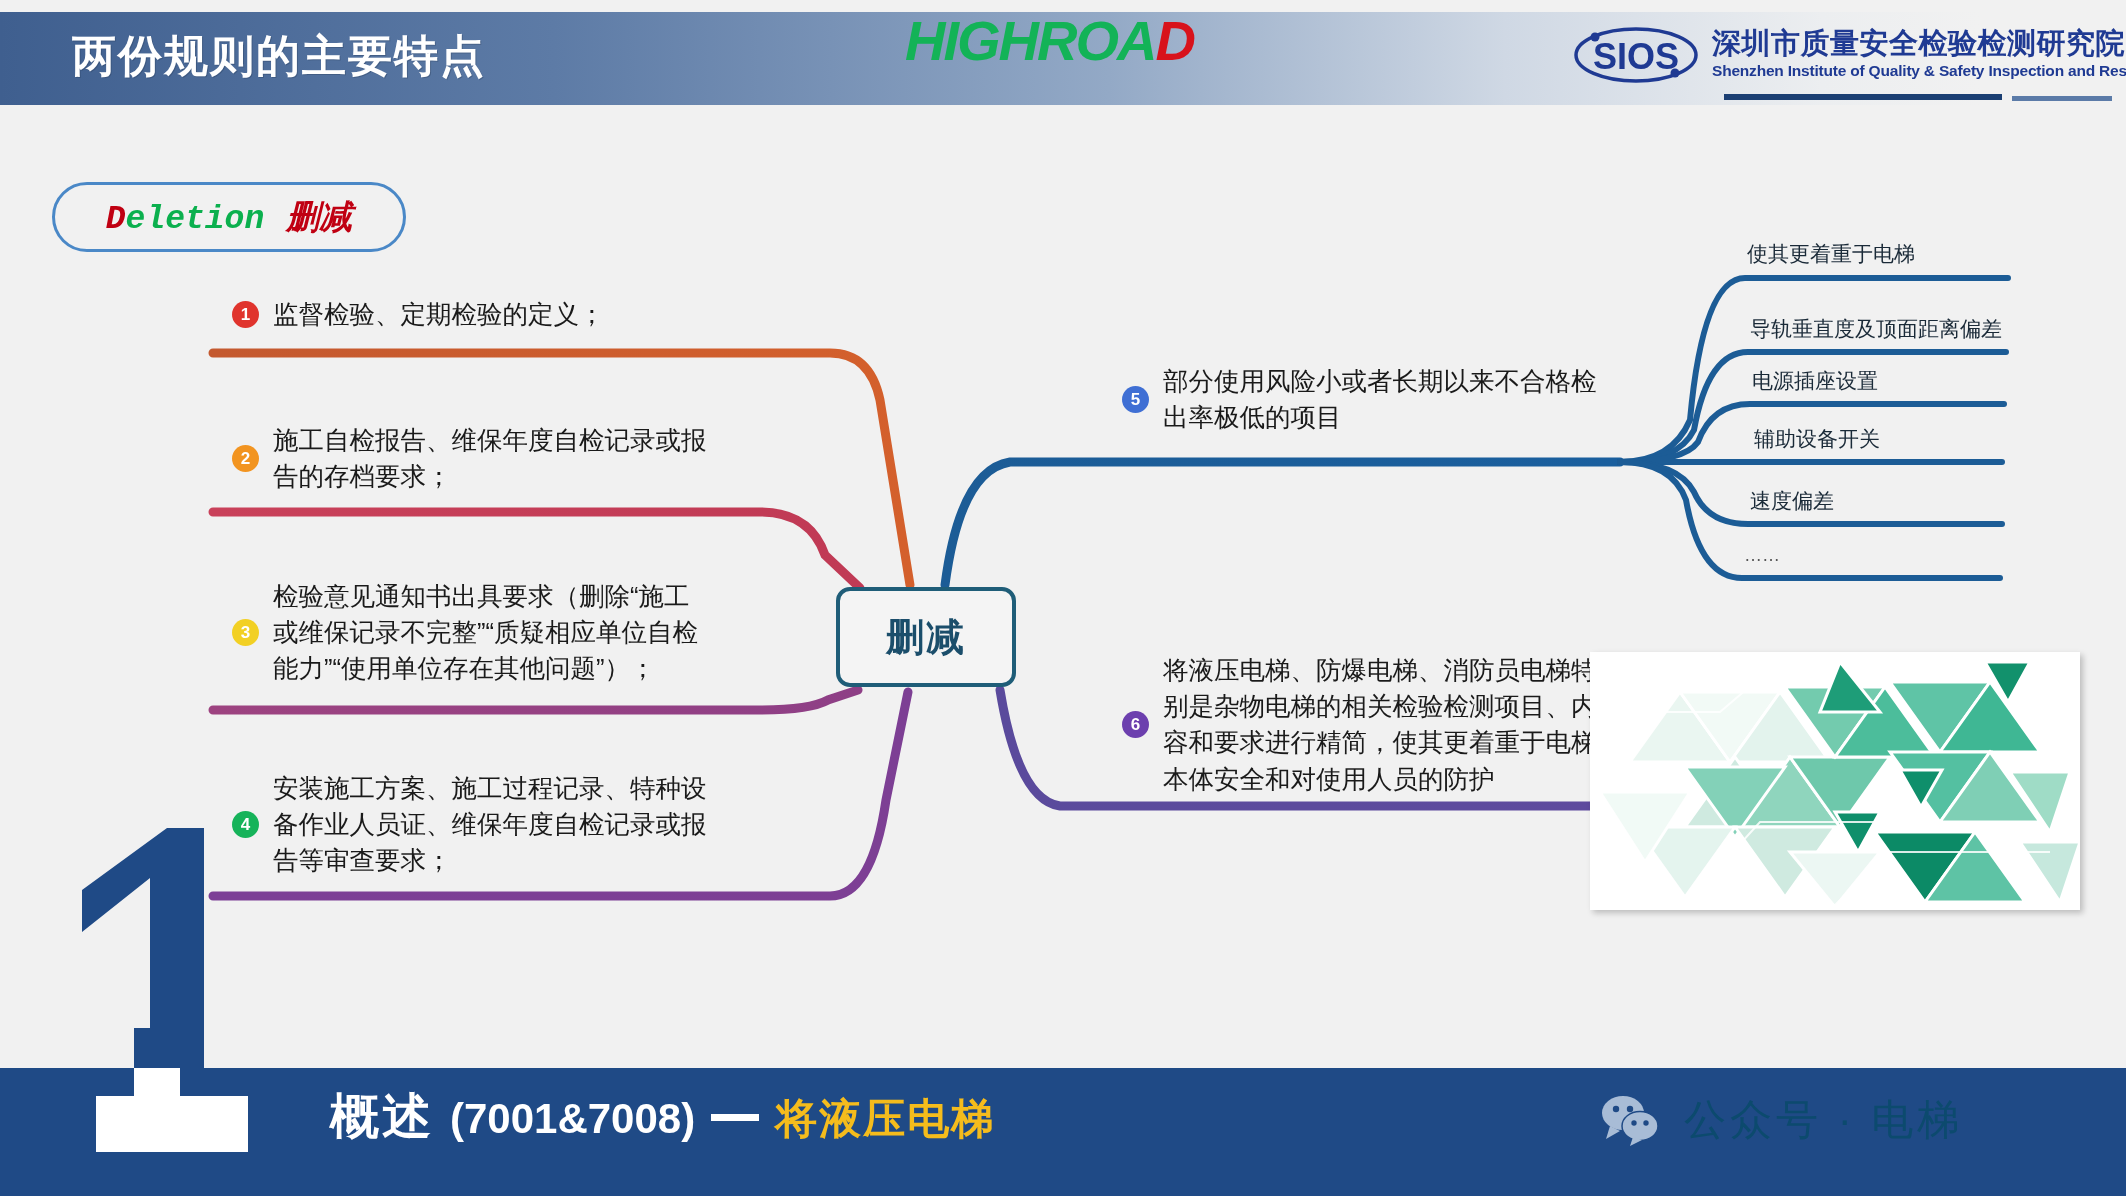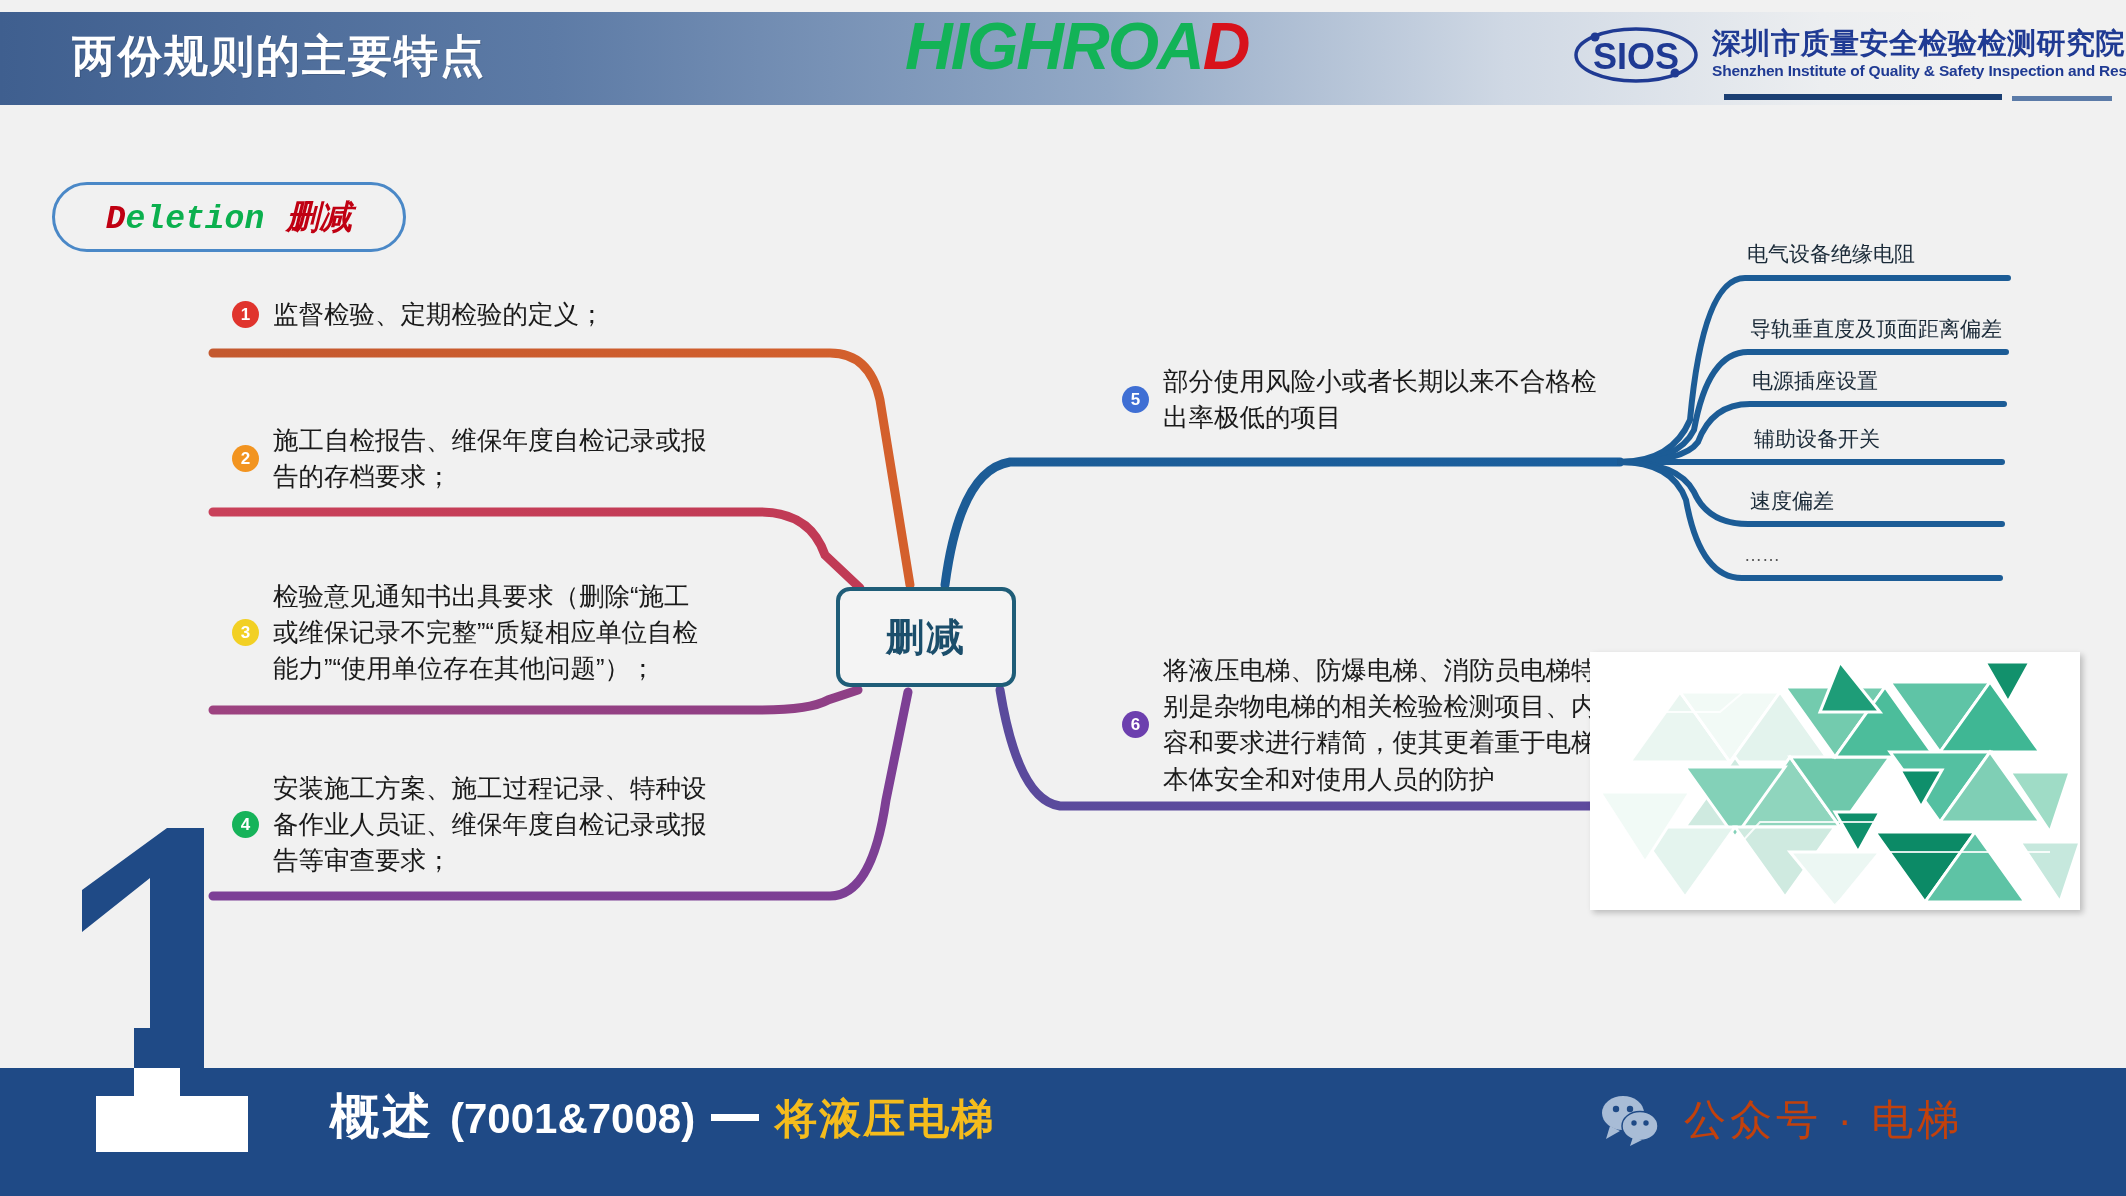--- a/index.html
+++ b/index.html
@@ -17,21 +17,21 @@
     background: linear-gradient(to right, #3f5f8f 0%, #5d7ba6 28%, #93a9c6 56%, #cfd8e4 76%, #eceef0 92%, #f1f1f1 100%);
   }
   #header-title {
     position: absolute; left: 72px; top: 27px;
     font-size: 44px; font-weight: bold; color: #ffffff;
     letter-spacing: 2px; white-space: nowrap;
     text-shadow: 1px 1px 0 rgba(40,60,90,0.35);
   }
   #highroad-logo {
     position: absolute; left: 905px; top: 8px;
-    font-size: 66px; font-weight: bold; font-style: italic;
+    font-size: 56px; font-weight: bold; font-style: italic;
     letter-spacing: -2px; white-space: nowrap;
     font-family: "Liberation Sans", sans-serif;
   }
   #highroad-logo .hr-green { color: #13b357; }
   #highroad-logo .hr-red { color: #d8121b; }
 
   #sios-block { position: absolute; left: 1572px; top: 18px; width: 540px; height: 88px; }
   #sios-mark { position: absolute; left: 0; top: 6px; width: 128px; height: 62px; }
   #sios-text-cn {
     position: absolute; left: 140px; top: 6px;
@@ -126,21 +126,21 @@
   #footer-cn { font-size: 49px; font-weight: bold; color: #ffffff; letter-spacing: 3px; }
   #footer-code { font-size: 42px; font-weight: bold; color: #ffffff; }
   #footer-dash { display: inline-block; width: 48px; height: 7px; background: #ffffff; position: relative; top: -12px; }
   #footer-tag { font-size: 42px; font-weight: bold; color: #f5bc1c; letter-spacing: 2px; }
 
   #wechat-mark {
     position: absolute; left: 1600px; top: 1092px;
     display: flex; align-items: center; gap: 22px;
   }
   #wechat-label {
-    font-size: 42px; color: #c2410c; letter-spacing: 4px; white-space: nowrap;
+    font-size: 42px; color: #0c4a6e; letter-spacing: 4px; white-space: nowrap;
   }
 </style>
 </head>
 <body>
 
 <div id="slide">
 
   <div id="header-bar"></div>
   <div id="header-title">两份规则的主要特点</div>
 
@@ -251,21 +251,21 @@
   </div>
 
   <div class="branch right" style="left:1122px; top:652px; width:620px;">
     <div class="badge" style="background:#6c3fae;">6</div>
     <div class="branch-text">将液压电梯、防爆电梯、消防员电梯特
 别是杂物电梯的相关检验检测项目、内
 容和要求进行精简，使其更着重于电梯
 本体安全和对使用人员的防护</div>
   </div>
 
-  <div class="subitem" style="left:1747px; top:240px;">电气设备绝缘电阻</div>
+  <div class="subitem" style="left:1747px; top:240px;">使其更着重于电梯</div>
   <div class="subitem" style="left:1750px; top:315px;">导轨垂直度及顶面距离偏差</div>
   <div class="subitem" style="left:1752px; top:367px;">电源插座设置</div>
   <div class="subitem" style="left:1754px; top:425px;">辅助设备开关</div>
   <div class="subitem" style="left:1750px; top:487px;">速度偏差</div>
   <div class="subitem" style="left:1744px; top:545px; font-size:18px; color:#555;">……</div>
 
   <div id="decor-image">
     <svg viewBox="0 0 490 258" width="490" height="258">
       <rect width="490" height="258" fill="#ffffff"></rect>
       <g stroke="#ffffff" stroke-width="3">

